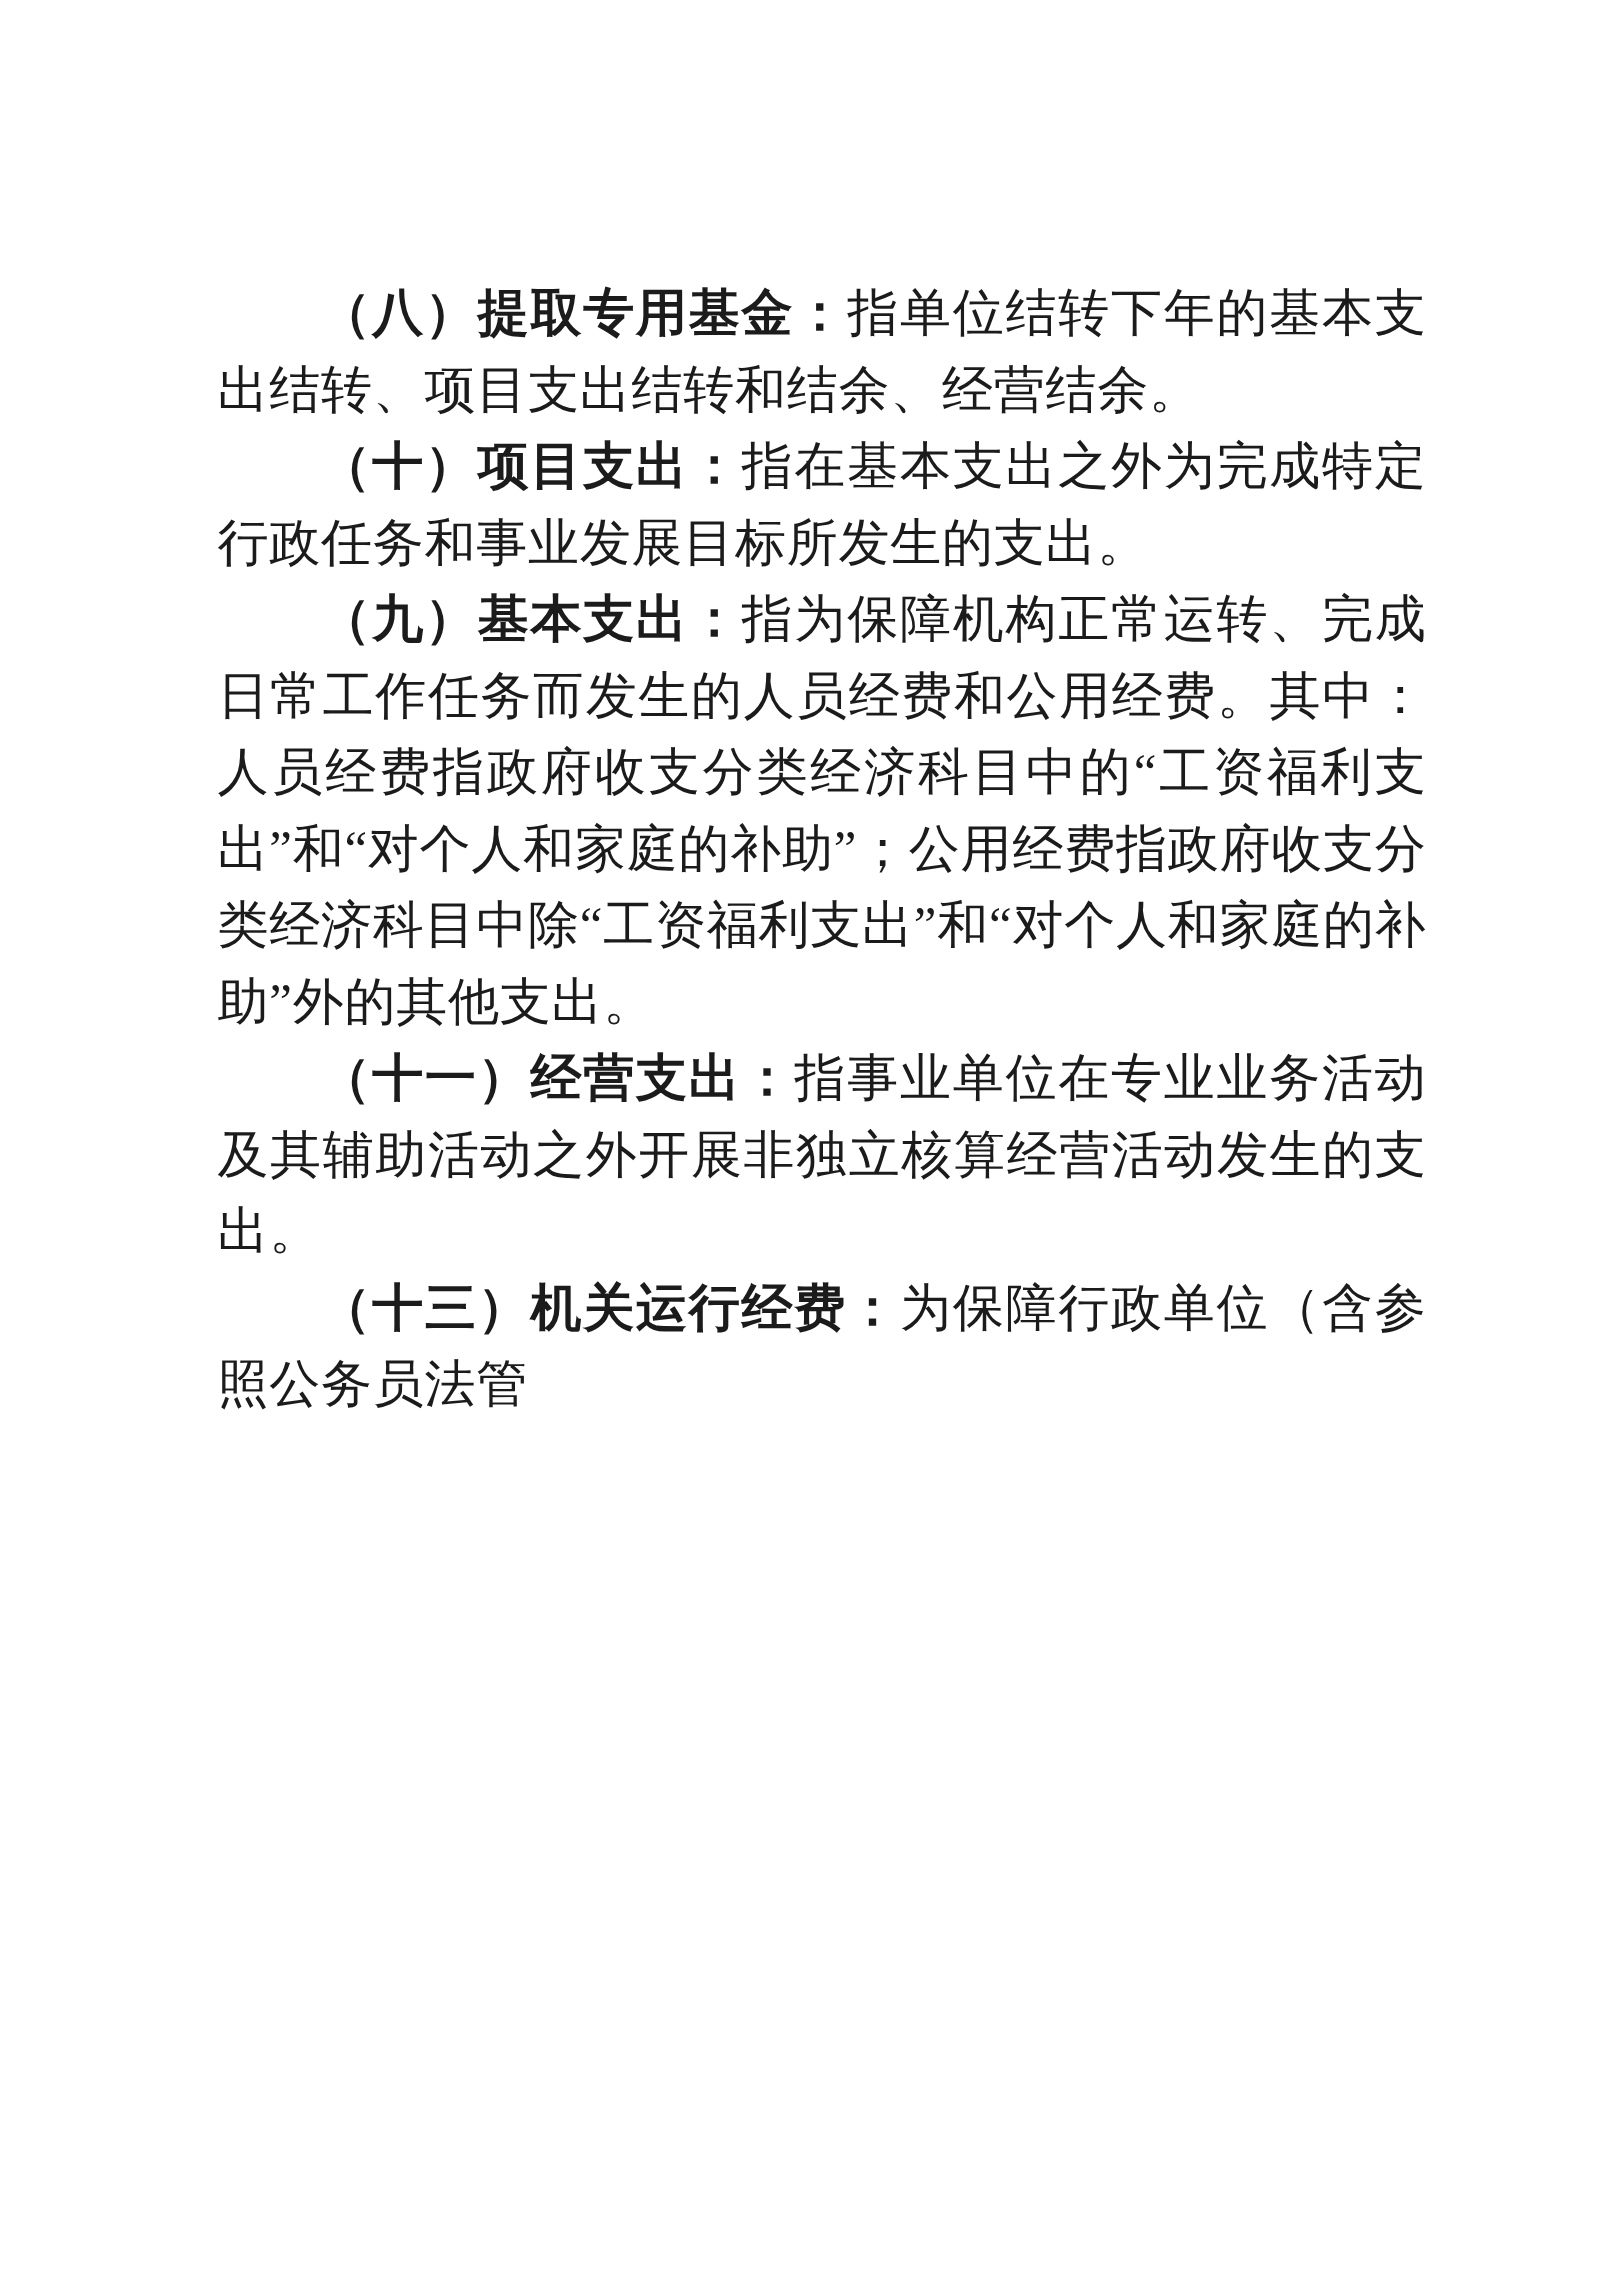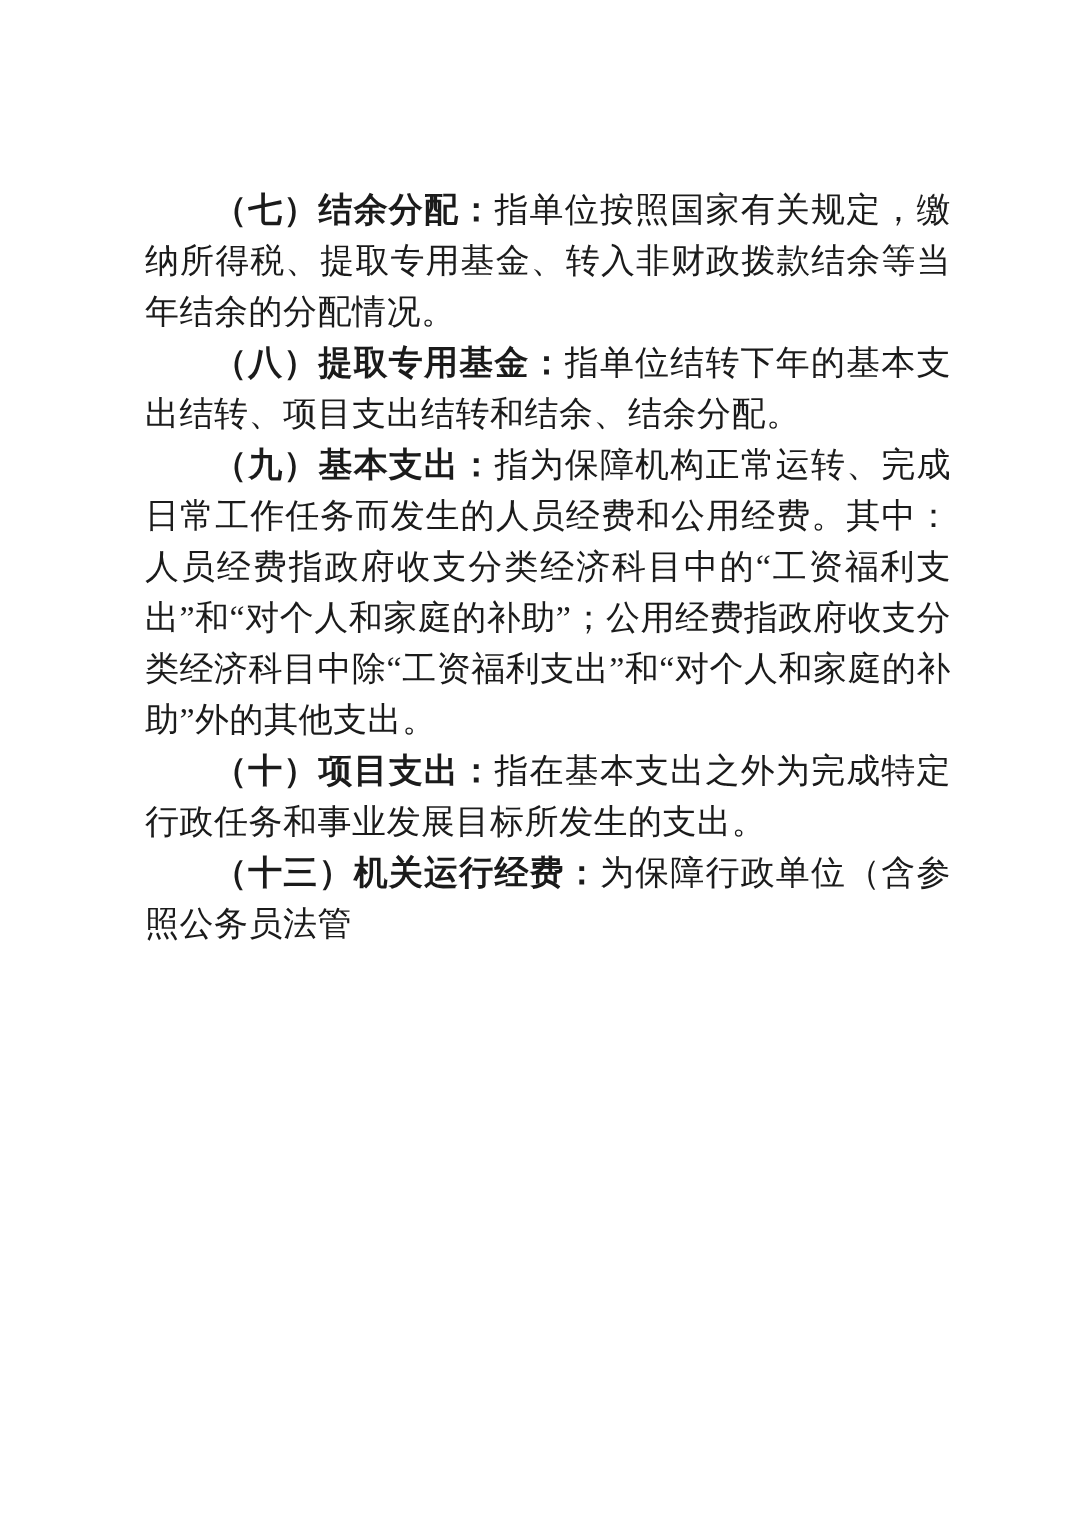--- a/index.html
+++ b/index.html
@@ -33,25 +33,25 @@
   }
   .term {
     font-weight: bold;
   }
 </style>
 </head>
 <body>
 
 <div class="page-text">
 
-  <p><span class="term">（七）结余分配：</span><span>指单位按照国家有关规定，缴纳所得税、提取专用基金、转入非财政拨款结余等当年结余的分配情况。</span></p>
 
-  <p><span class="term">（八）提取专用基金：</span><span>指单位结转下年的基本支出结转、项目支出结转和结余、结余分配。</span></p>
+  <p><span class="term">（八）提取专用基金：</span><span>指单位结转下年的基本支出结转、项目支出结转和结余、经营结余。</span></p>
+
+  <p><span class="term">（十）项目支出：</span><span>指在基本支出之外为完成特定行政任务和事业发展目标所发生的支出。</span></p>
 
   <p><span class="term">（九）基本支出：</span><span>指为保障机构正常运转、完成日常工作任务而发生的人员经费和公用经费。其中：人员经费指政府收支分类经济科目中的“工资福利支出”和“对个人和家庭的补助”；公用经费指政府收支分类经济科目中除“工资福利支出”和“对个人和家庭的补助”外的其他支出。</span></p>
 
-  <p><span class="term">（十）项目支出：</span><span>指在基本支出之外为完成特定行政任务和事业发展目标所发生的支出。</span></p>
-
+  <p><span class="term">（十一）经营支出：</span><span>指事业单位在专业业务活动及其辅助活动之外开展非独立核算经营活动发生的支出。</span></p>
 
 
   <p><span class="term">（十三）机关运行经费：</span><span>为保障行政单位（含参照公务员法管</span></p>
 
 </div>
 
 </body></html>

